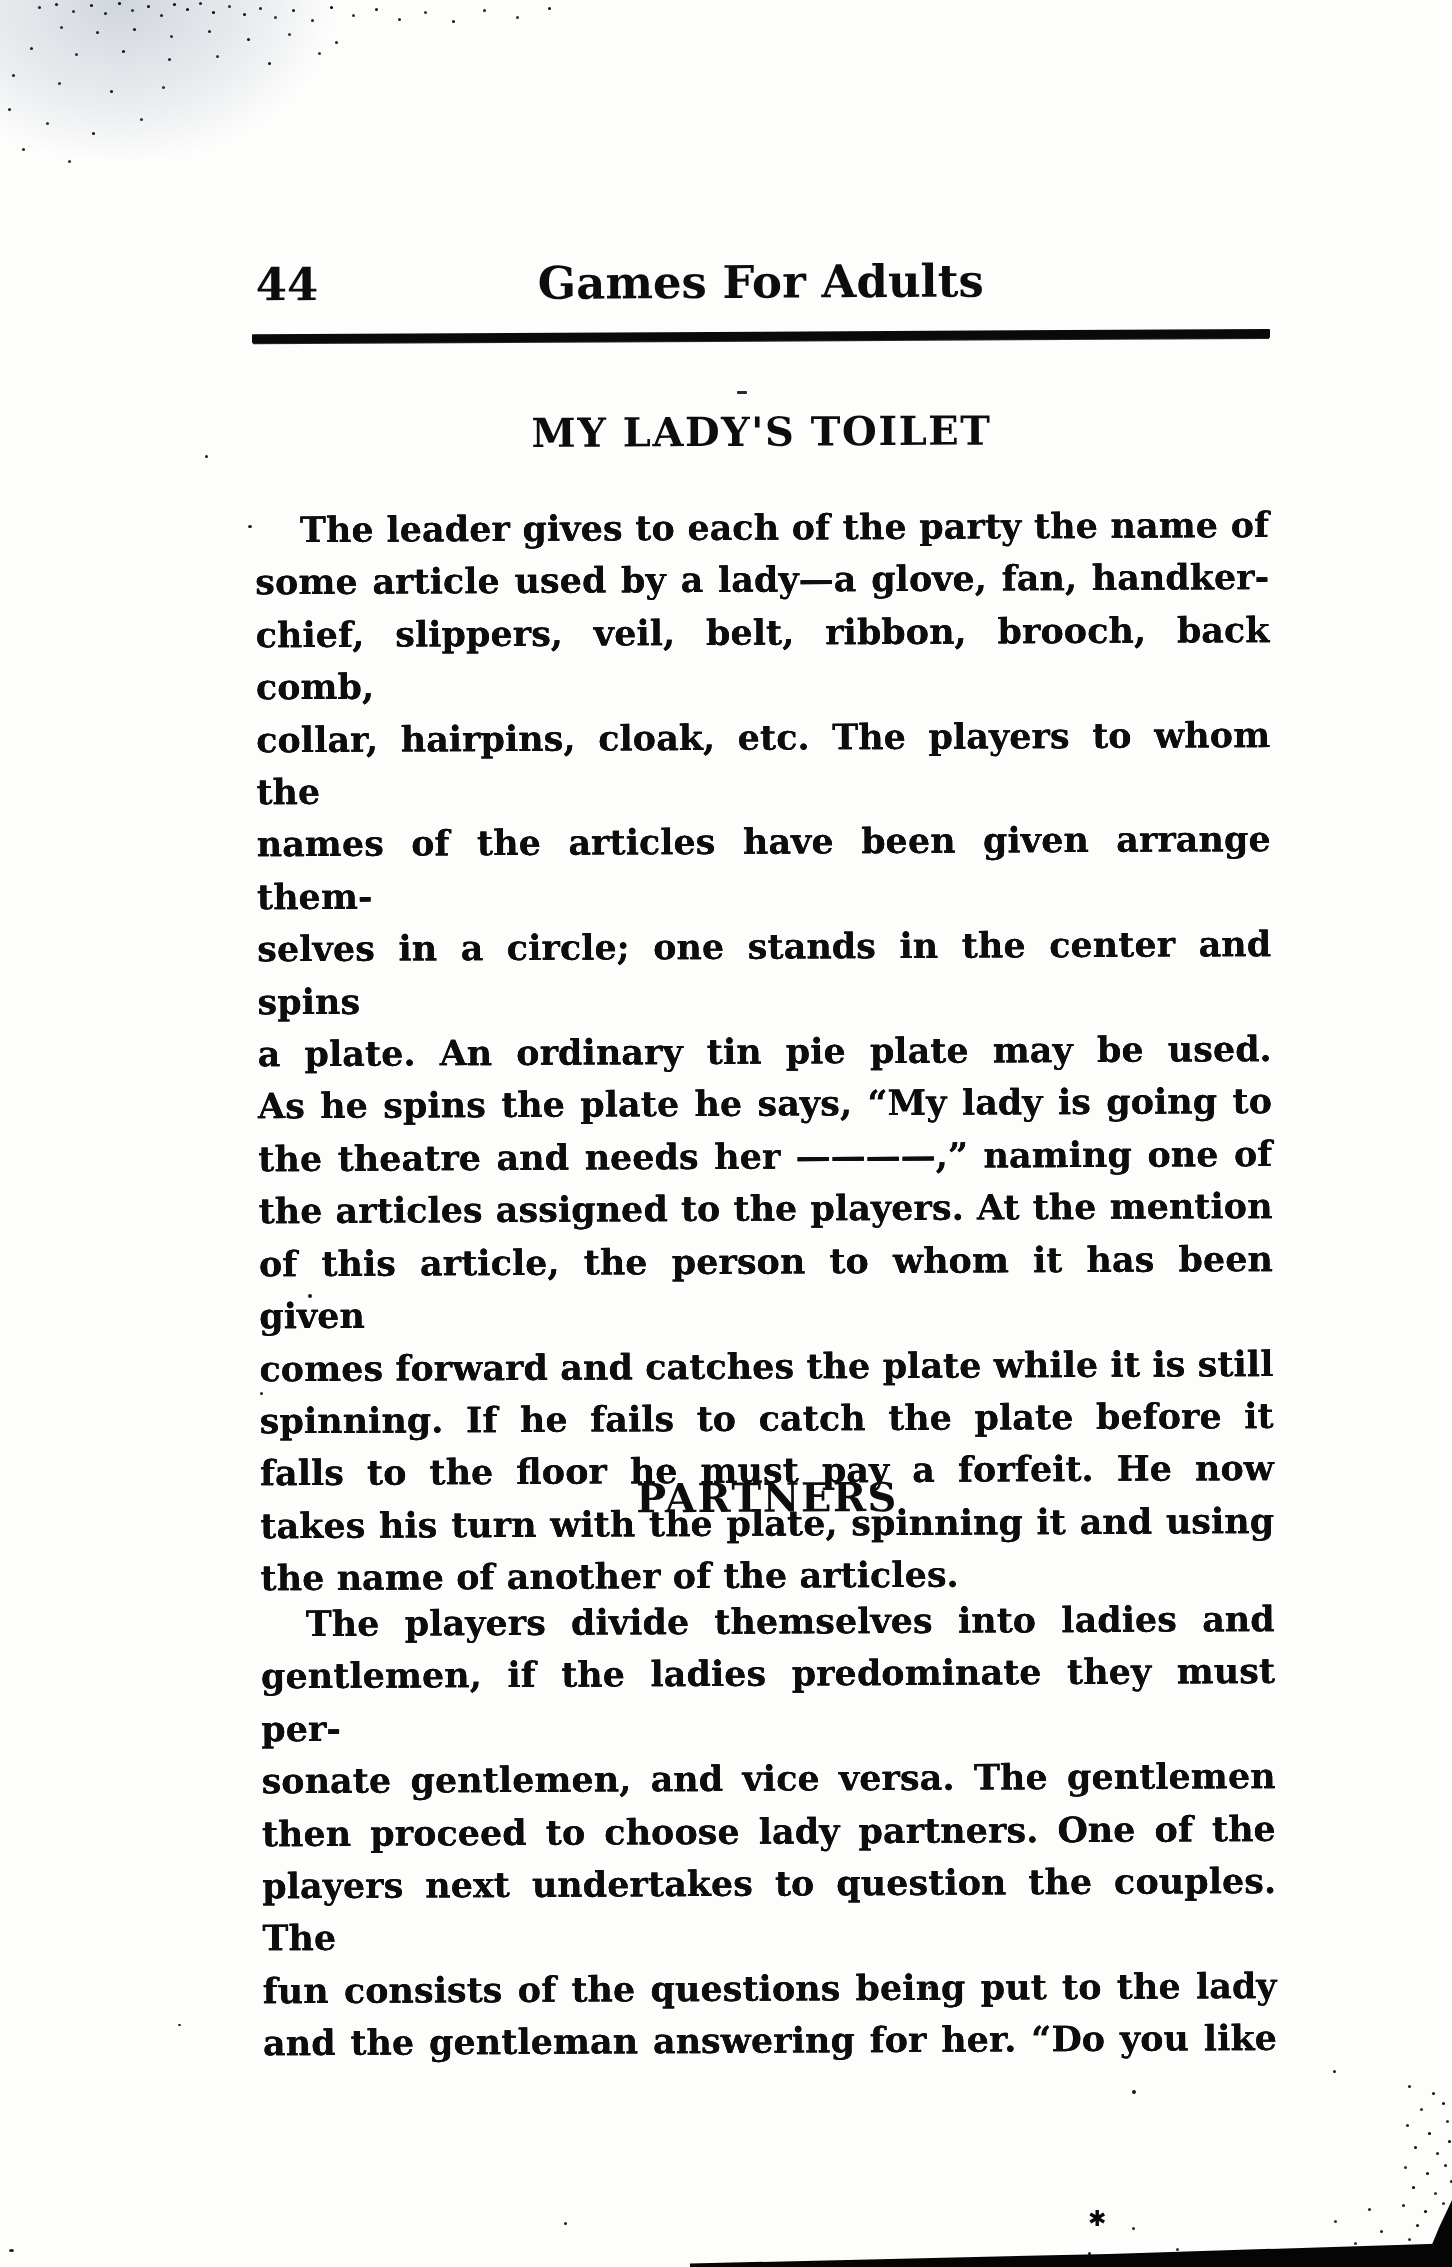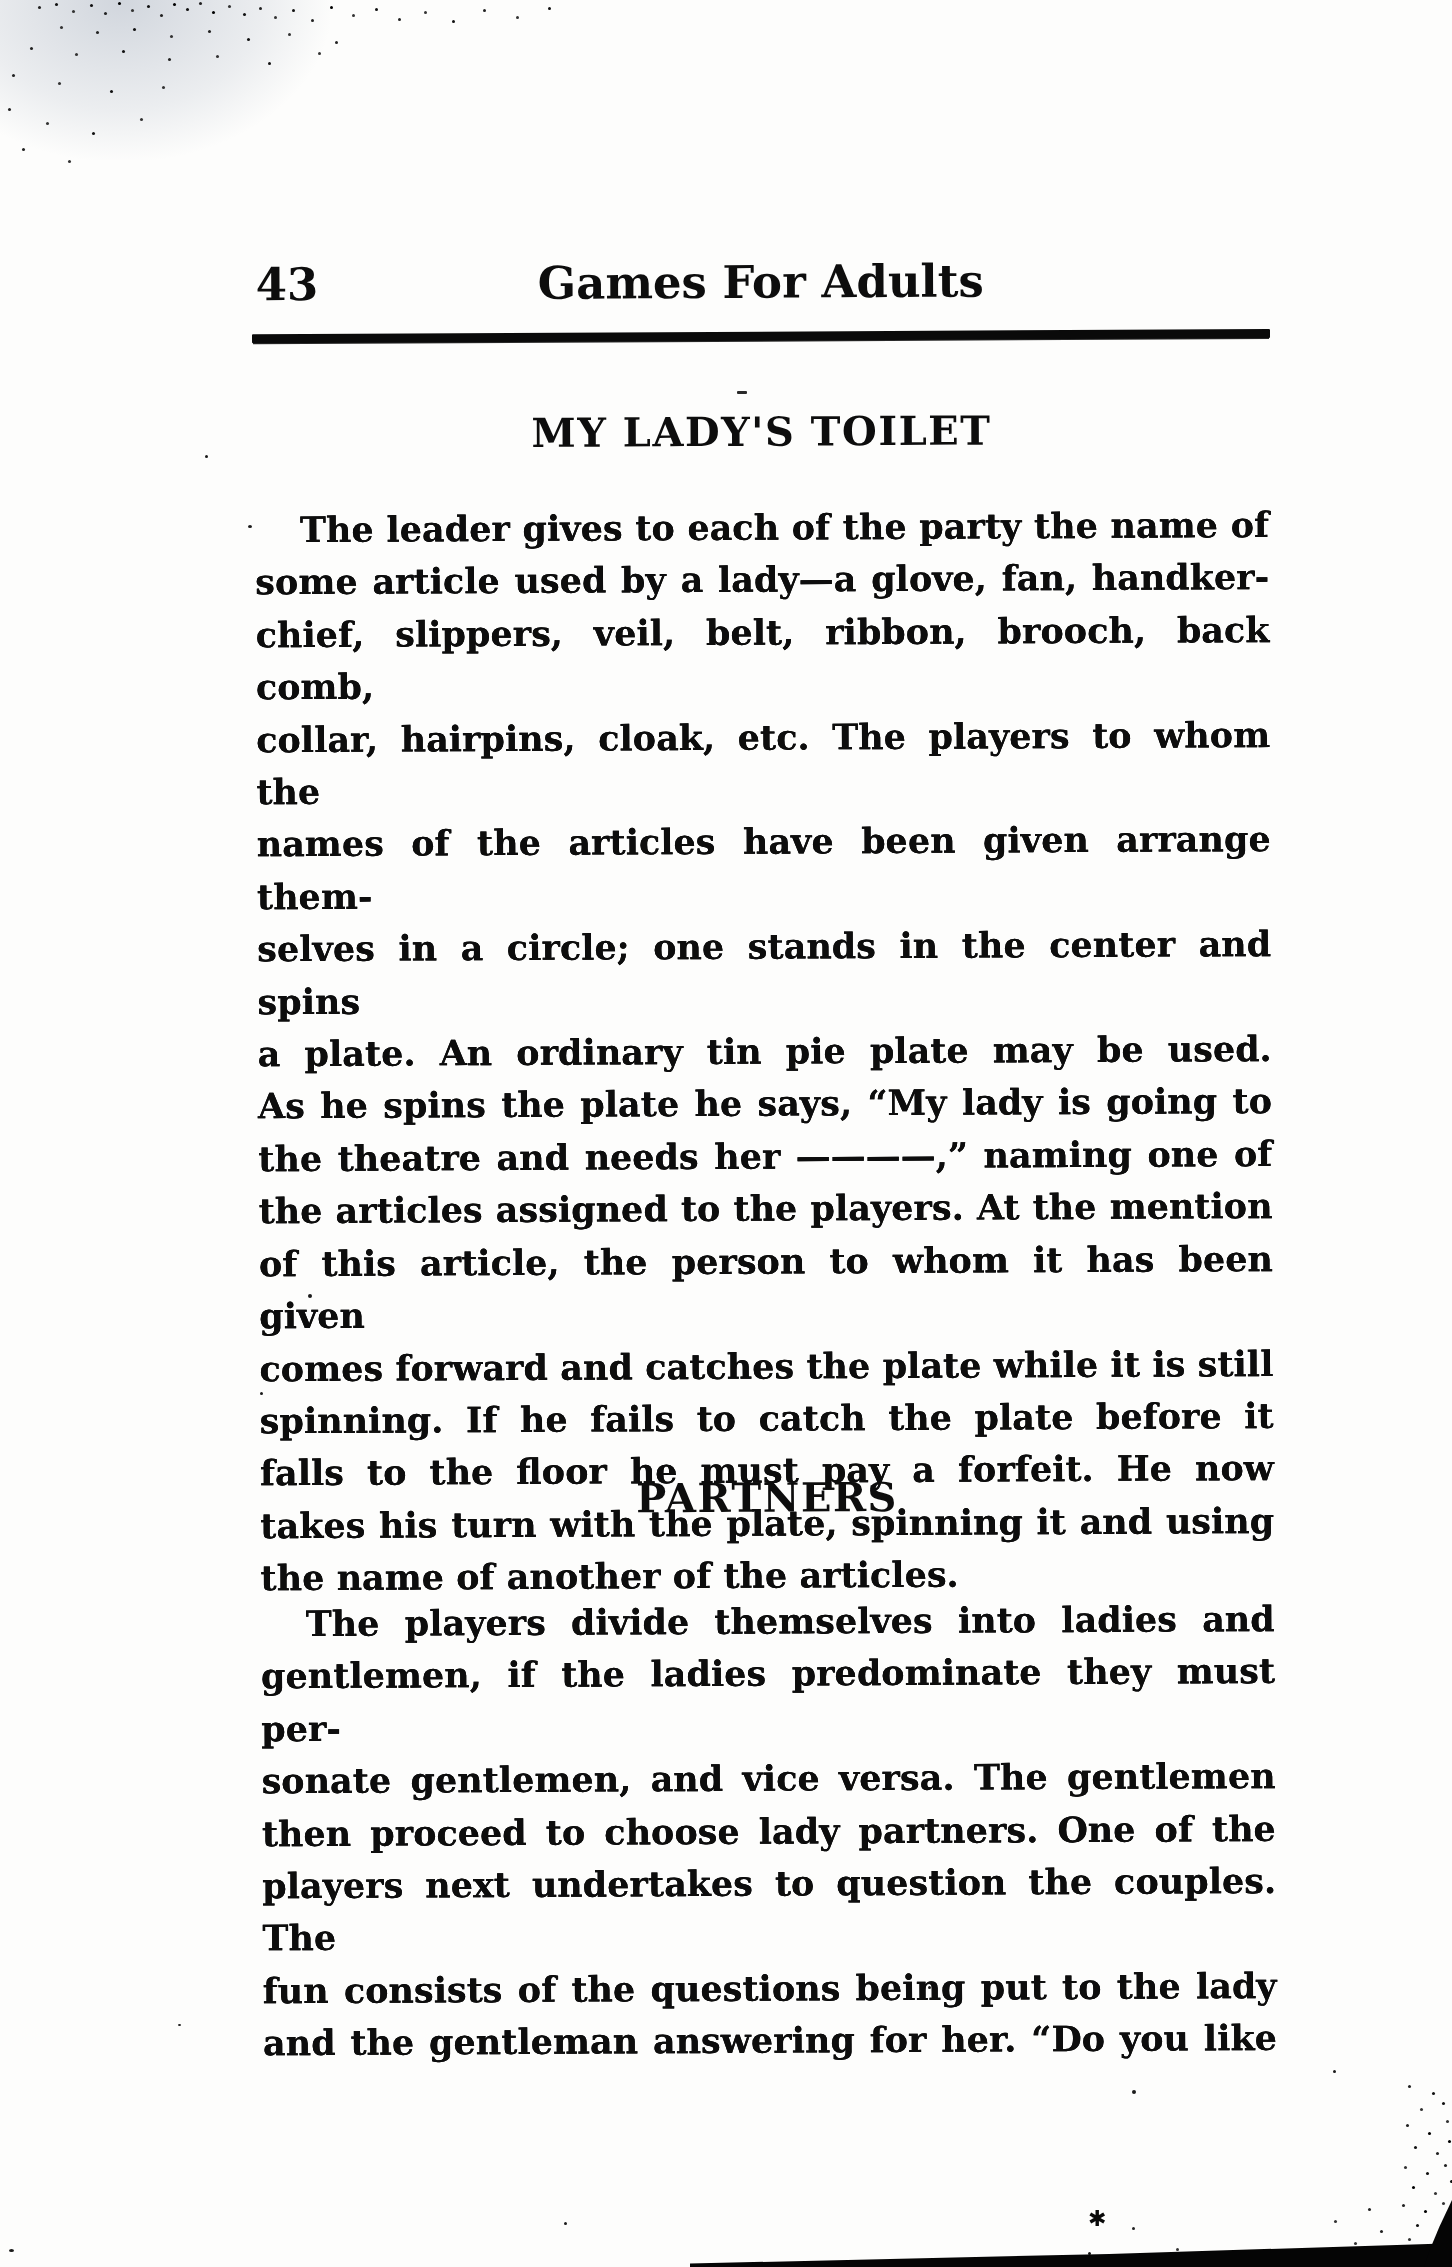--- a/index.html
+++ b/index.html
@@ -89,21 +89,21 @@
 <body>
 
 <div class="page">
 
   <div class="haze-tl"></div>
   <div class="speck" id="noiseTL"></div>
 
   <div class="content">
 
     <header class="page-header">
-      <span class="page-number">43</span>
+      <span class="page-number">44</span>
       <span class="page-title">Games For Adults</span>
     </header>
     <div class="header-rule"></div>
 
     <h2 class="sec-heading h1">MY LADY'S TOILET</h2>
 
     <div class="para p1">
       <div class="line indent">The leader gives to each of the party the name of</div>
       <div class="line">some article used by a lady—a glove, fan, handker-</div>
       <div class="line">chief, slippers, veil, belt, ribbon, brooch, back comb,</div>

